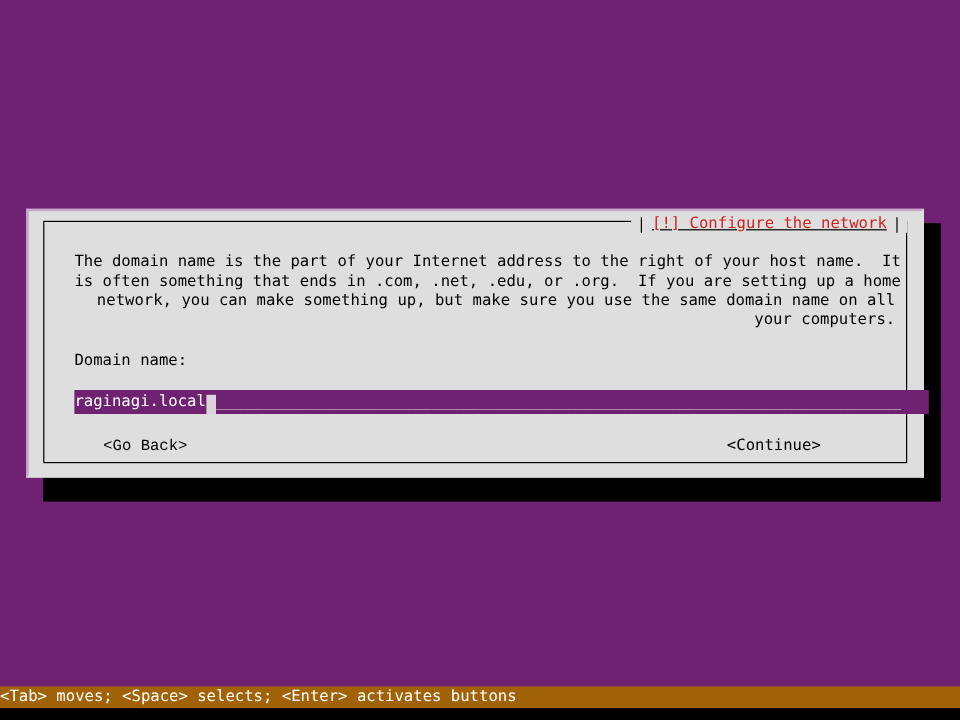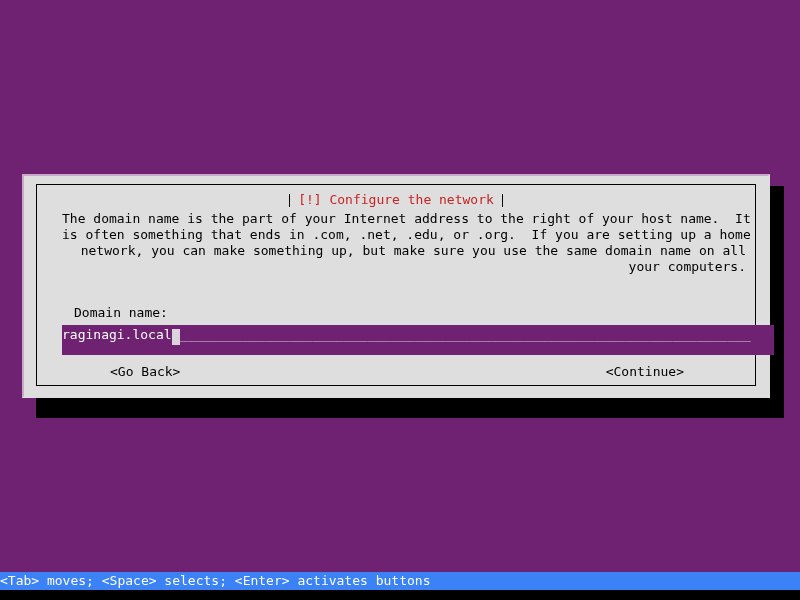--- a/index.html
+++ b/index.html
@@ -60,26 +60,27 @@
     bottom: 10px;
     border: 1px solid #000000;
     box-sizing: border-box;
   }
 
   
   #title-row {
     position: absolute;
     left: 12px;
     right: 12px;
-    top: 17px;
+    top: 4px;
     height: 14px;
     display: flex;
     align-items: center;
-    justify-content: center;
+    justify-content: flex-end;
     pointer-events: none;
+    text-decoration: underline;
   }
   #title-pad {
     background: #dedede;
     padding: 0 8px;
     display: flex;
     align-items: center;
     gap: 8px;
     height: 14px;
   }
   .title-bar-sep {
@@ -109,33 +110,33 @@
     line-height: 16px;
     white-space: pre;
     margin: 0;
     text-align: right;
   }
   #field-label {
     color: #000000;
     font-size: 13px;
     line-height: 16px;
     white-space: pre;
-    margin: 12px;
+    margin: 0;
     position: absolute;
     left: 0;
     top: 82px;
   }
 
   
   #input-field {
     position: absolute;
     left: 0px;
     top: 114px;
     width: 712px;
-    height: 30px;
+    height: 20px;
     background: #6f2271;
     overflow: hidden;
     white-space: pre;
     color: #ffffff;
     font-size: 13px;
     line-height: 19px;
   }
   #input-value {
     color: #ffffff;
   }
@@ -164,35 +165,35 @@
     color: #000000;
     font-size: 13px;
     line-height: 18px;
     white-space: pre;
     background: transparent;
     border: 0;
     padding: 0;
     font-family: inherit;
     cursor: default;
   }
-  #go-back-button { left: 48px; }
+  #go-back-button { left: 24px; font-family: Liberation Mono, monospace; }
   #continue-button { right: 62px; text-align: right; }
 
   
   #help-bar {
     position: absolute;
     left: 0;
     bottom: 10px;
     width: 800px;
     height: 18px;
     color: #ffffff;
     font-size: 13px;
     line-height: 18px;
     white-space: pre;
-    background: #3b82f6;
+    background: #a16207;
   }
   #bottom-black {
     position: absolute;
     left: 0;
     bottom: 0;
     width: 800px;
     height: 10px;
     background: #000000;
   }
 </style>

